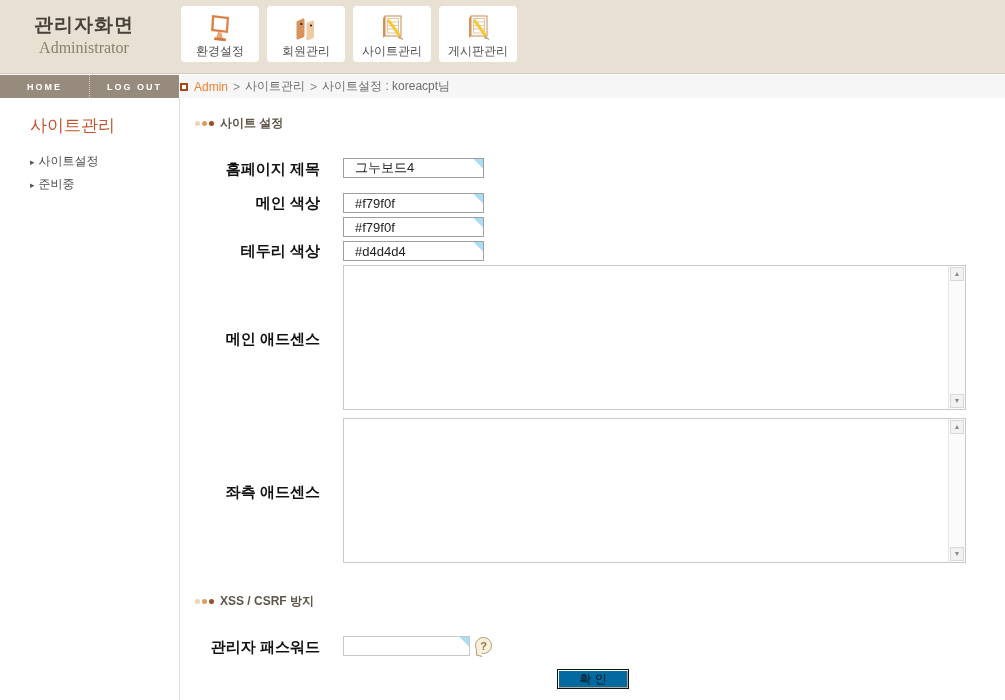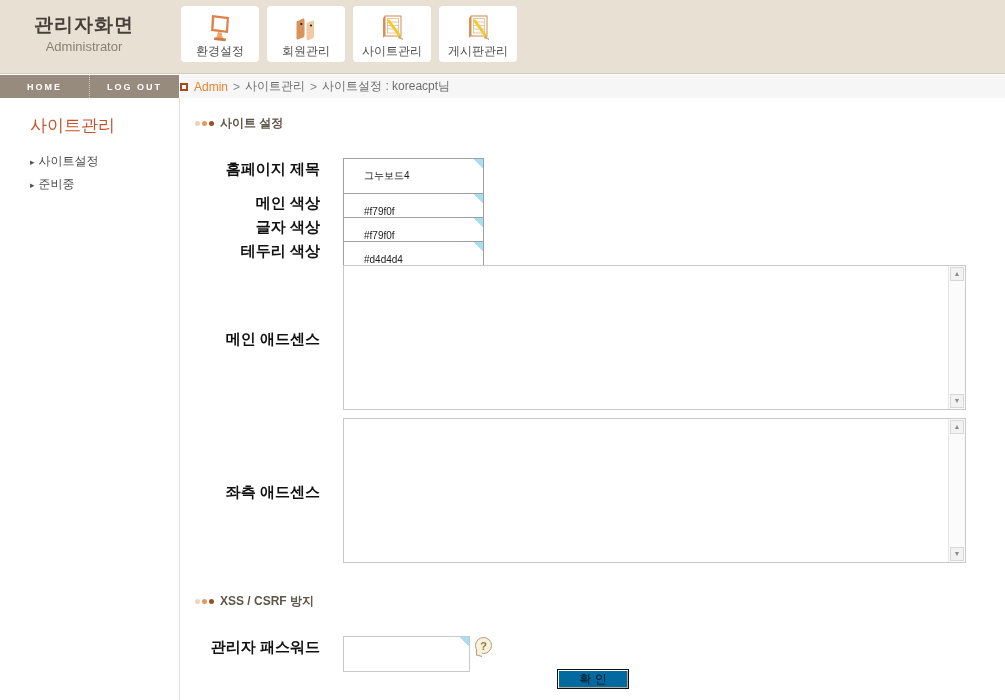--- a/index.html
+++ b/index.html
@@ -10,21 +10,21 @@
     position:relative;
     overflow:hidden;
   }
   
   .header {
     position:absolute; left:0; top:0; width:1005px; height:74px;
     background:#e8e0d3; border-bottom:1px solid #d5cbbc;
   }
   .title-block { position:absolute; left:18px; top:12px; width:132px; text-align:center; cursor:default; }
   .app-title { font-size:19px; font-weight:bold; color:#45413a; letter-spacing:1px; }
-  .app-subtitle { font-family:Liberation Sans, sans-serif; font-size:13px; color:#8b8070; margin-top:1px; }
+  .app-subtitle { font-family:Liberation Serif, serif; font-size:16px; color:#8b8070; margin-top:1px; }
   .nav { position:absolute; left:181px; top:6px; display:flex; gap:8px; }
   .nav-btn {
     width:78px; height:56px; background:#ffffff; border-radius:4px;
     display:flex; flex-direction:column; align-items:center; justify-content:flex-end;
     padding-bottom:3px; cursor:pointer;
   }
   .nav-icon { height:37px; display:flex; align-items:flex-end; justify-content:center; }
   .nav-label { font-size:12px; color:#4d4d4d; line-height:15px; }
   
   .bar-left {
@@ -61,23 +61,23 @@
   .dot { width:5px; height:5px; border-radius:50%; }
   .dot1 { background:#f3d2b2; } .dot2 { background:#dd9a63; } .dot3 { background:#9c4d21; }
   .section-title { font-size:12px; font-weight:bold; color:#5f564a; }
   .sec1 { left:15px; top:17px; }
   .sec2 { left:15px; top:495px; }
   .flabel {
     position:absolute; left:0; width:140px; text-align:right;
     font-size:15px; font-weight:bold; color:#111111; line-height:21px; cursor:default;
   }
   .tinput {
-    position:absolute; height:36px; border:1px solid #9f9f9f;
+    position:absolute; height:20px; border:1px solid #9f9f9f;
     background:linear-gradient(225deg, #a9def5 0 7px, #ffffff 7px);
-    font-family:"Liberation Sans", sans-serif; font-size:10px; padding:0 20px; color:#222222;
+    font-family:"Liberation Sans", sans-serif; font-size:13px; padding:0 11px; color:#222222;
     outline:none;
   }
   .tinput.light { border-color:#c9c9c9; }
   .ta-wrap { position:absolute; left:163px; width:623px; height:145px; border:1px solid #c9c9c9; background:#fff; }
   .ta-wrap textarea {
     position:absolute; left:0; top:0; right:17px; bottom:0; width:604px; height:143px;
     border:none; outline:none; resize:none; padding:3px 4px;
     font-family:"Liberation Sans", sans-serif; font-size:13px; color:#222;
   }
   .ta-scroll { position:absolute; top:0; right:0; bottom:0; width:17px; background:#fbfbfb; border-left:1px solid #e6e6e6; }
@@ -216,21 +216,20 @@
     </span>
     <span class="section-title">사이트 설정</span>
   </div>
 
   <div class="flabel lbl-r1">홈페이지 제목</div>
   <input class="tinput inp-r1" type="text" value="그누보드4" style="">
 
   <div class="flabel lbl-r2">메인 색상</div>
   <input class="tinput inp-r2" type="text" value="#f79f0f" style="">
 
-  <div class="flabel lbl-r3">글자 색상</div>
   <input class="tinput inp-r3" type="text" value="#f79f0f" style="">
 
   <div class="flabel lbl-r4">테두리 색상</div>
   <input class="tinput inp-r4" type="text" value="#d4d4d4" style="">
 
   <div class="flabel lbl-ta1">메인 애드센스</div>
   <div class="ta-wrap ta1">
     <textarea style=""></textarea>
     <div class="ta-scroll">
       <div class="scroll-btn up">▲</div>

